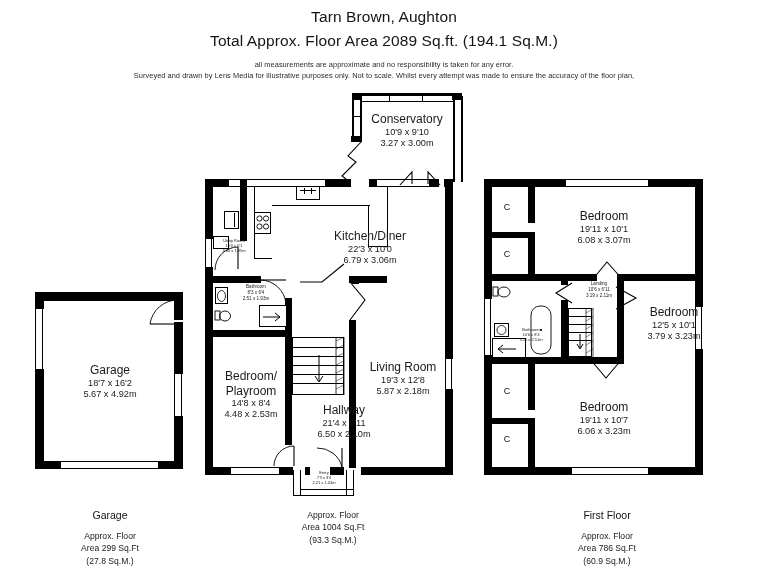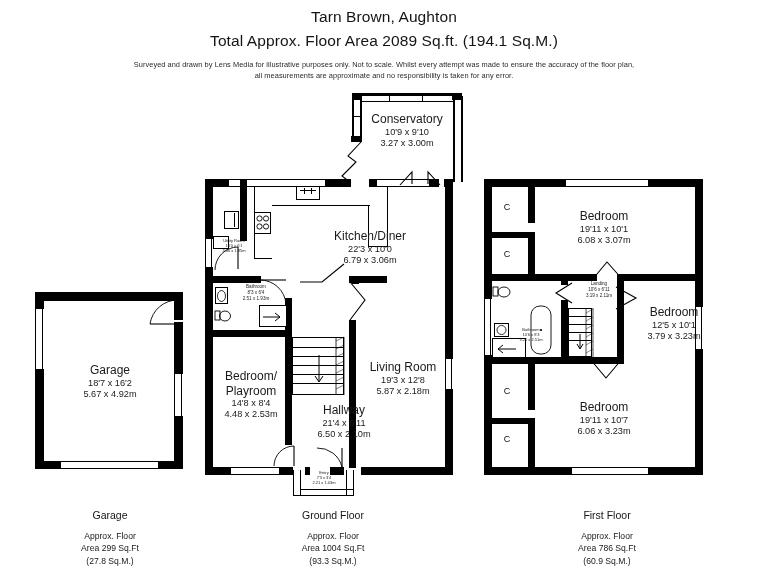--- a/index.html
+++ b/index.html
@@ -64,22 +64,22 @@
 
   svg { position: absolute; overflow: visible; }
 </style>
 </head>
 <body>
 
 <div id="header">
   <div id="title-main">Tarn Brown, Aughton</div>
   <div id="title-sub">Total Approx. Floor Area 2089 Sq.ft. (194.1 Sq.M.)</div>
   <div id="disclaimer">
+    <div class="disclaimer-line">all measurements are approximate and no responsibility is taken for any error.</div>
     <div class="disclaimer-line">Surveyed and drawn by Lens Media for illustrative purposes only. Not to scale. Whilst every attempt was made to ensure the accuracy of the floor plan,</div>
-    <div class="disclaimer-line">all measurements are approximate and no responsibility is taken for any error.</div>
   </div>
 </div>
 
 <div id="plan">
 
   <div class="wall" style="left:352px; top:93px; width:110px; height:3px;"></div>
   <div class="wall" style="left:352px; top:93px; width:10px; height:7px;"></div>
   <div class="wall" style="left:452px; top:93px; width:10px; height:7px;"></div>
 
   <div class="hairline" style="left:352px; top:96px; width:1.5px; height:40px;"></div>
@@ -434,21 +434,20 @@
 
 </div>
 
 <div class="foot" style="left:0px; top:509px;">
   <div class="ftitle">Garage</div>
   <div class="fline">Approx. Floor</div>
   <div class="fline">Area 299 Sq.Ft</div>
   <div class="fline">(27.8 Sq.M.)</div>
 </div>
 <div class="foot" style="left:223px; top:509px;">
-  <div class="ftitle">Ground Floor</div>
   <div class="fline">Approx. Floor</div>
   <div class="fline">Area 1004 Sq.Ft</div>
   <div class="fline">(93.3 Sq.M.)</div>
 </div>
 <div class="foot" style="left:497px; top:509px;">
   <div class="ftitle">First Floor</div>
   <div class="fline">Approx. Floor</div>
   <div class="fline">Area 786 Sq.Ft</div>
   <div class="fline">(60.9 Sq.M.)</div>
 </div>

